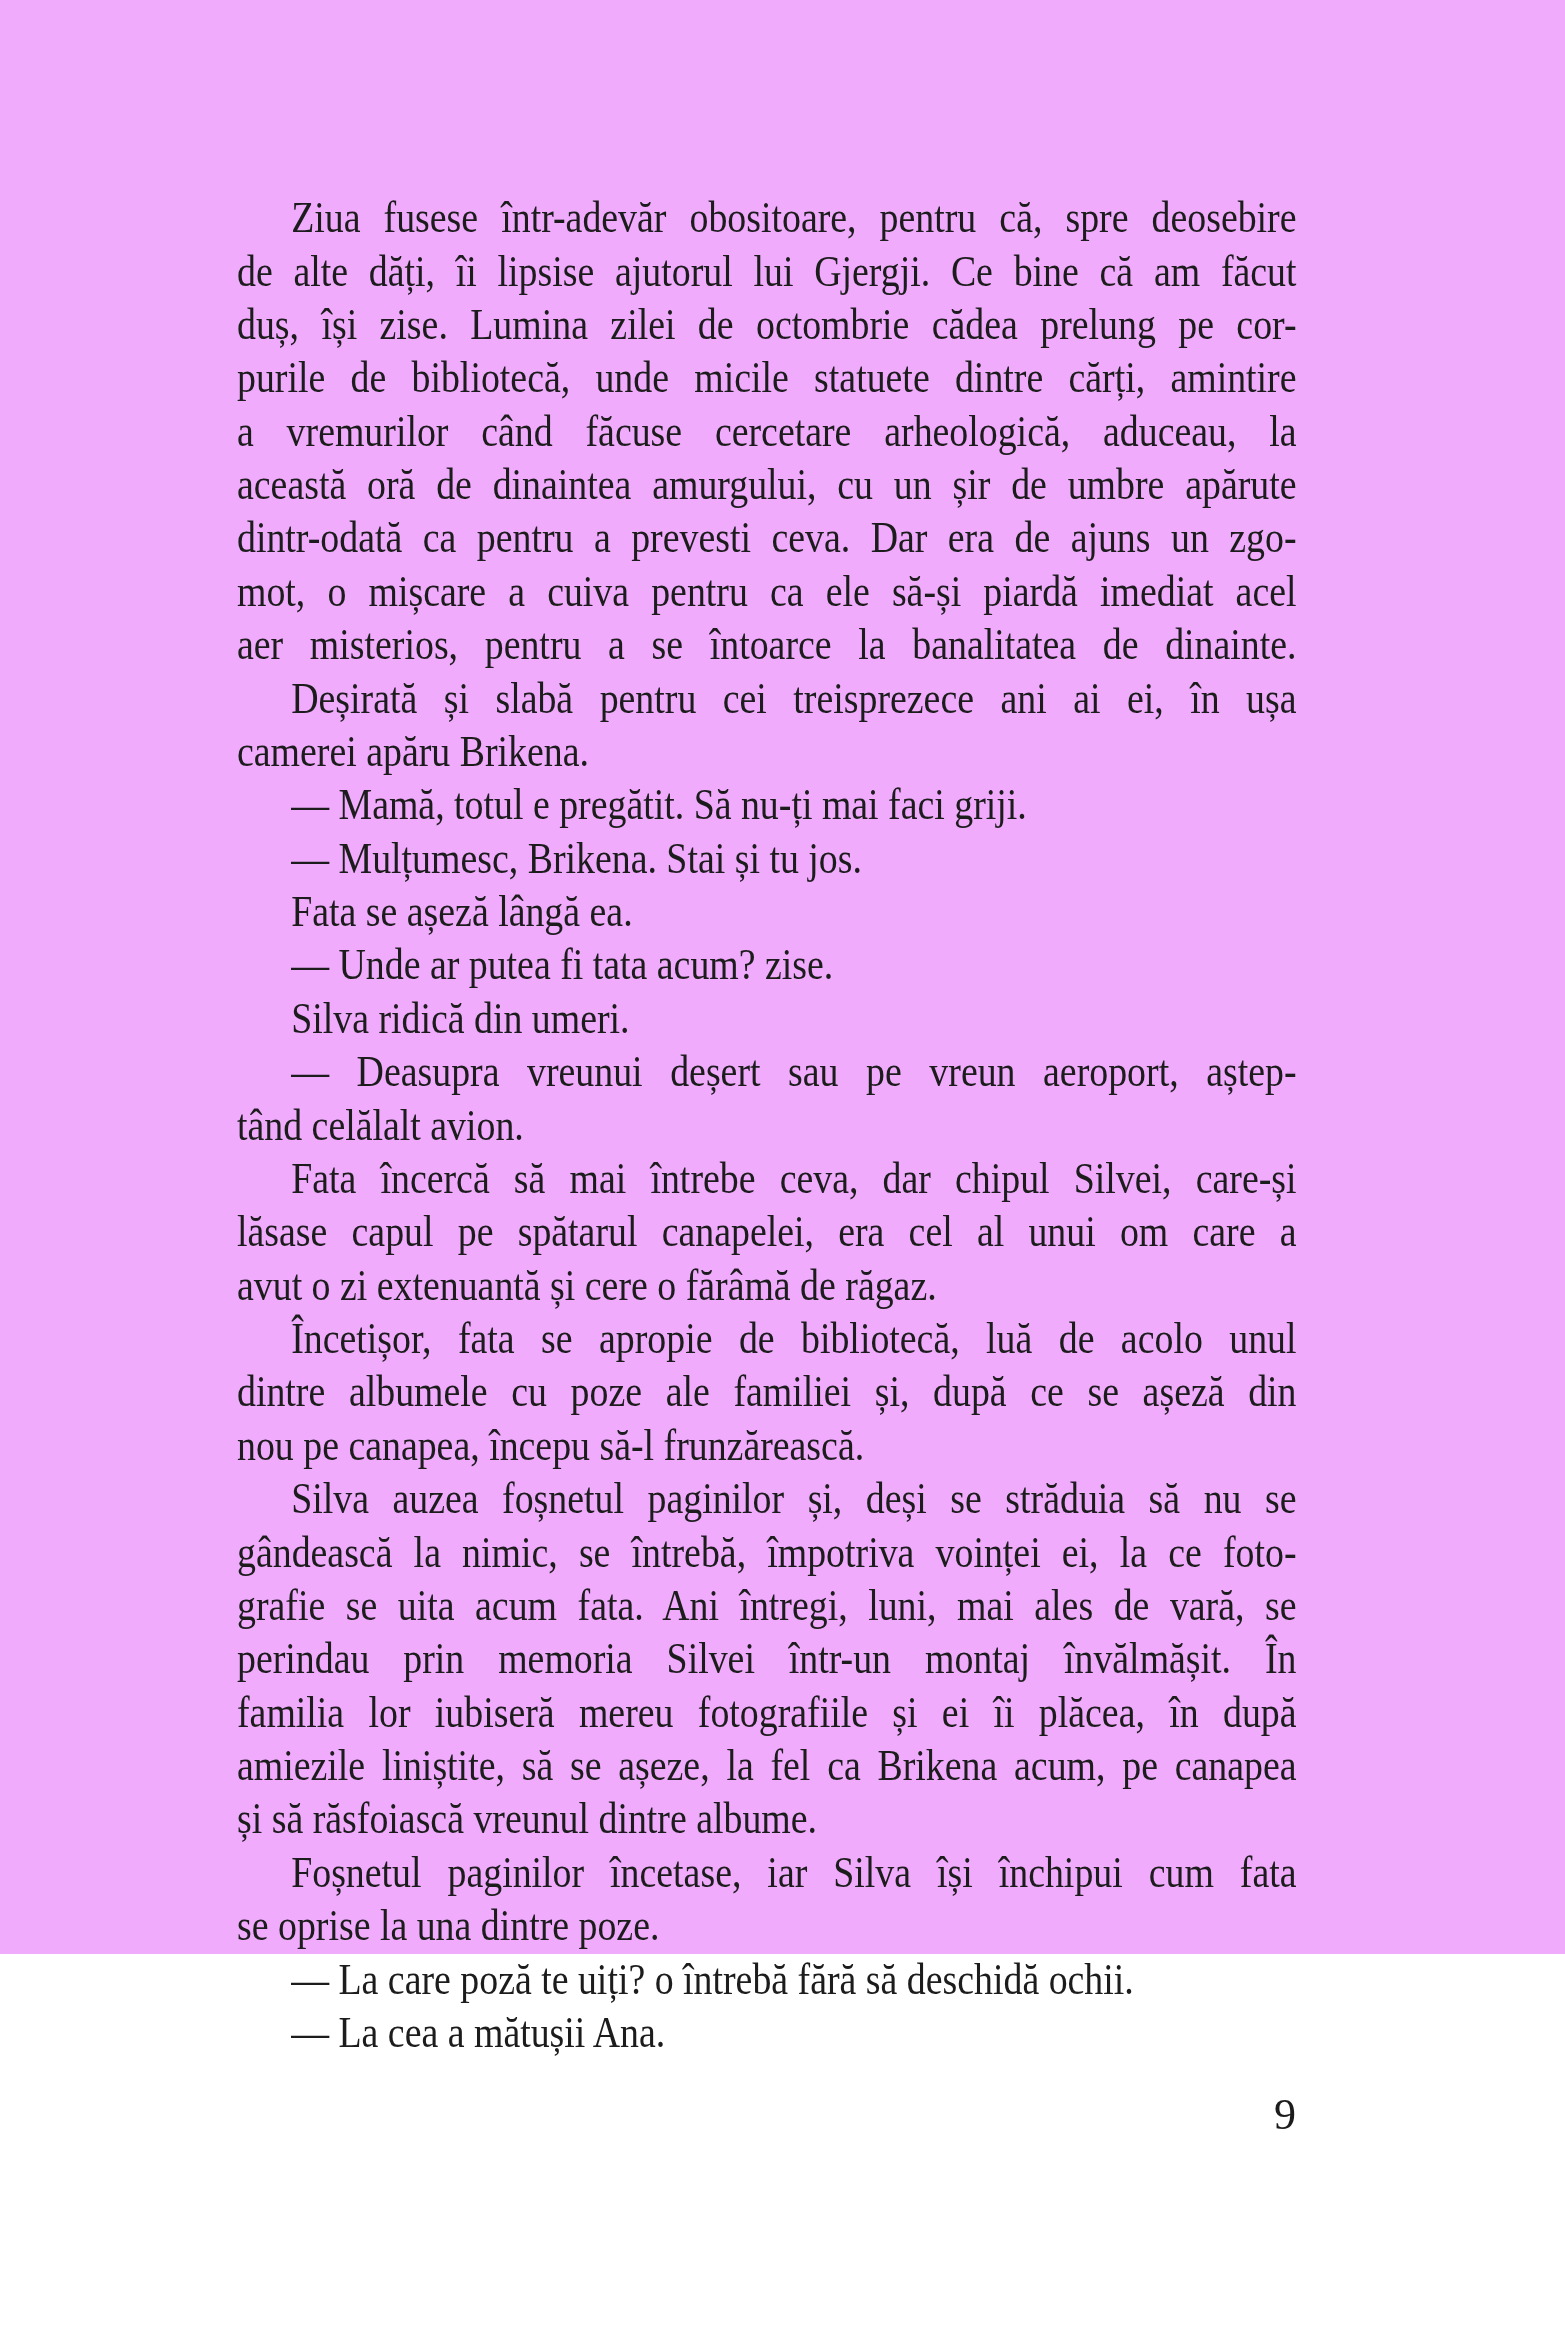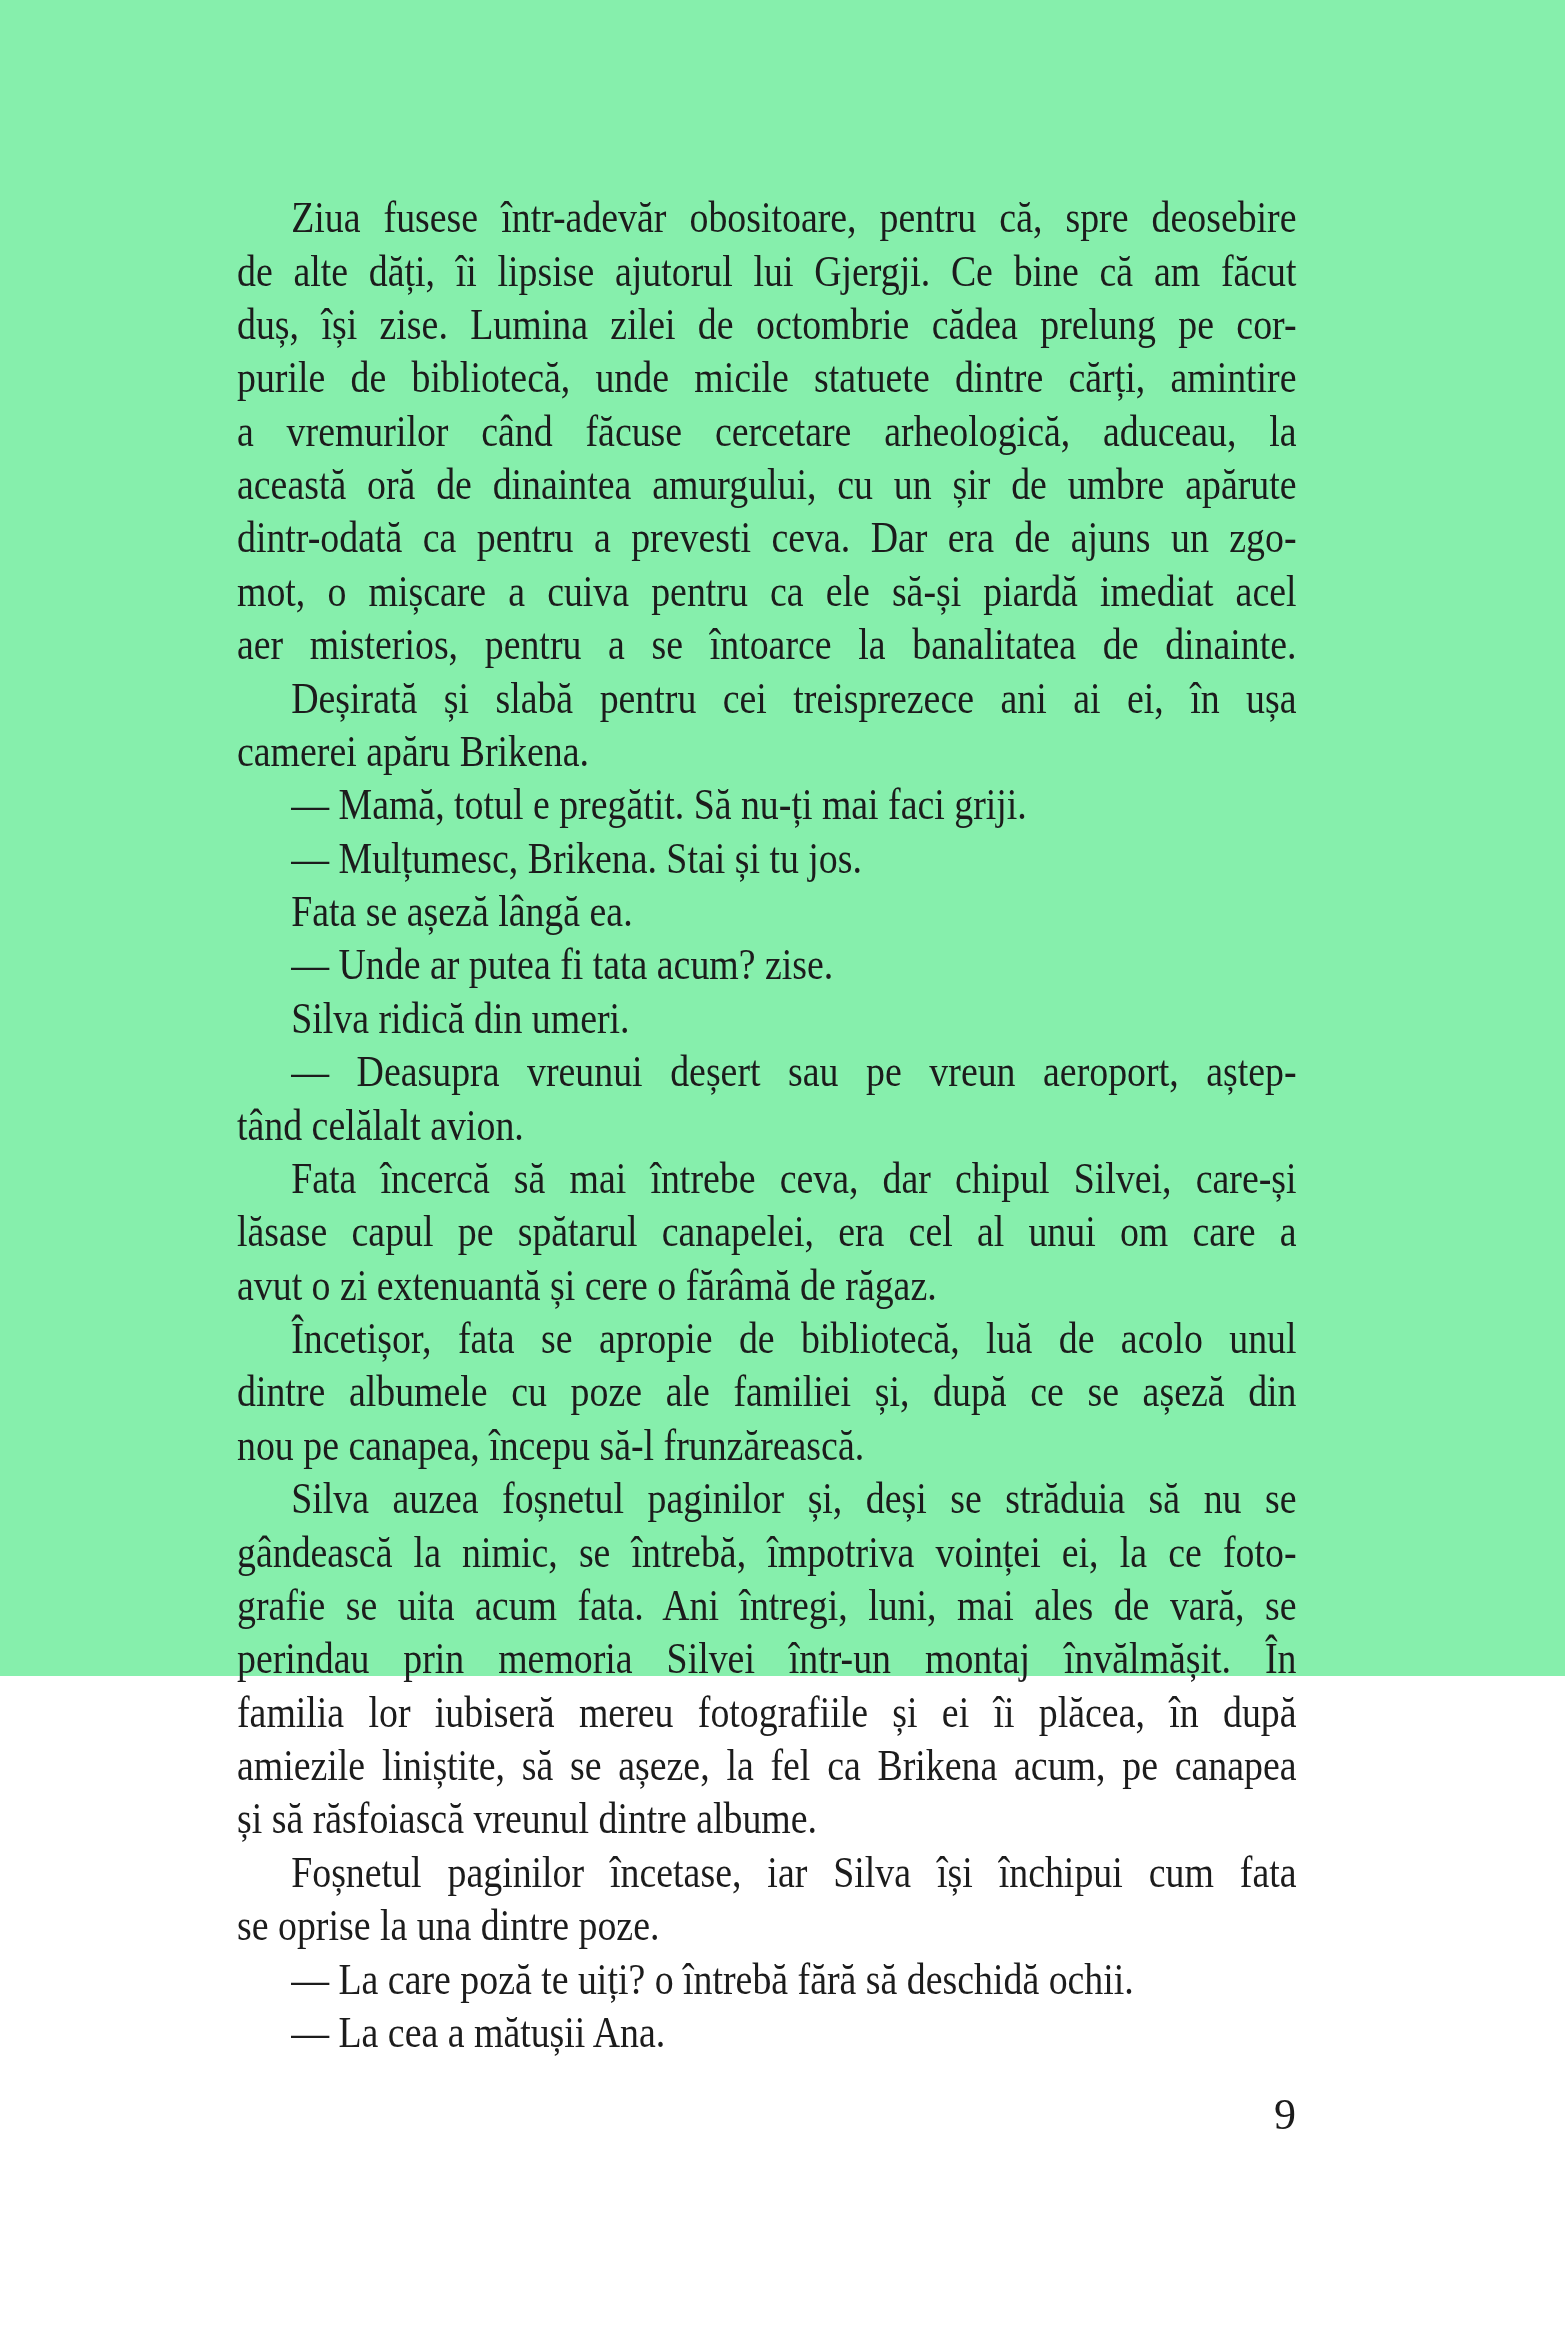--- a/index.html
+++ b/index.html
@@ -1,17 +1,17 @@
 <!DOCTYPE html>
 <html style="font-size:15px"><head>
 <meta charset="utf-8">
 <style>
   html, body { margin: 0; padding: 0; background: #ffffff; }
   body { width: 1565px; height: 2347px; position: relative; overflow: hidden; }
-  .page { position: absolute; left: 0; top: 0; width: 1565px; height: 1676px; background: #86efac; }
+  .page { position: absolute; left: 0; top: 0; width: 1565px; height: 1954px; background: #f0abfc; }
   .text-block { position: absolute; left: 237px; top: 0; width: 1060px; }
   .line {
     position: absolute;
     left: 0;
     height: 53px;
     font-family: "Liberation Serif", "DejaVu Serif", serif;
     font-size: 44px;
     line-height: 53px;
     color: #1c1c1c;
     white-space: nowrap;

